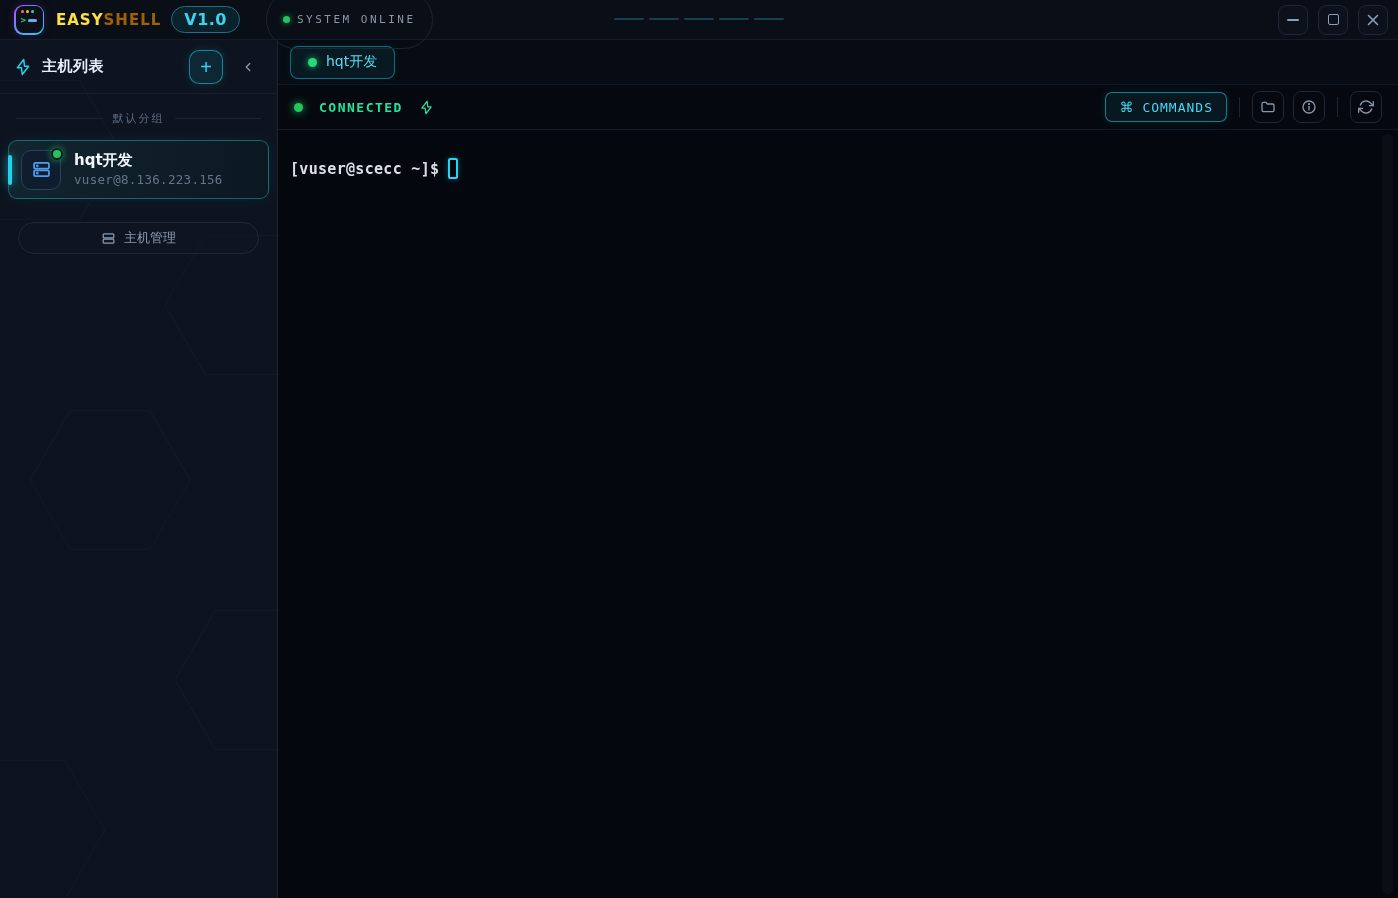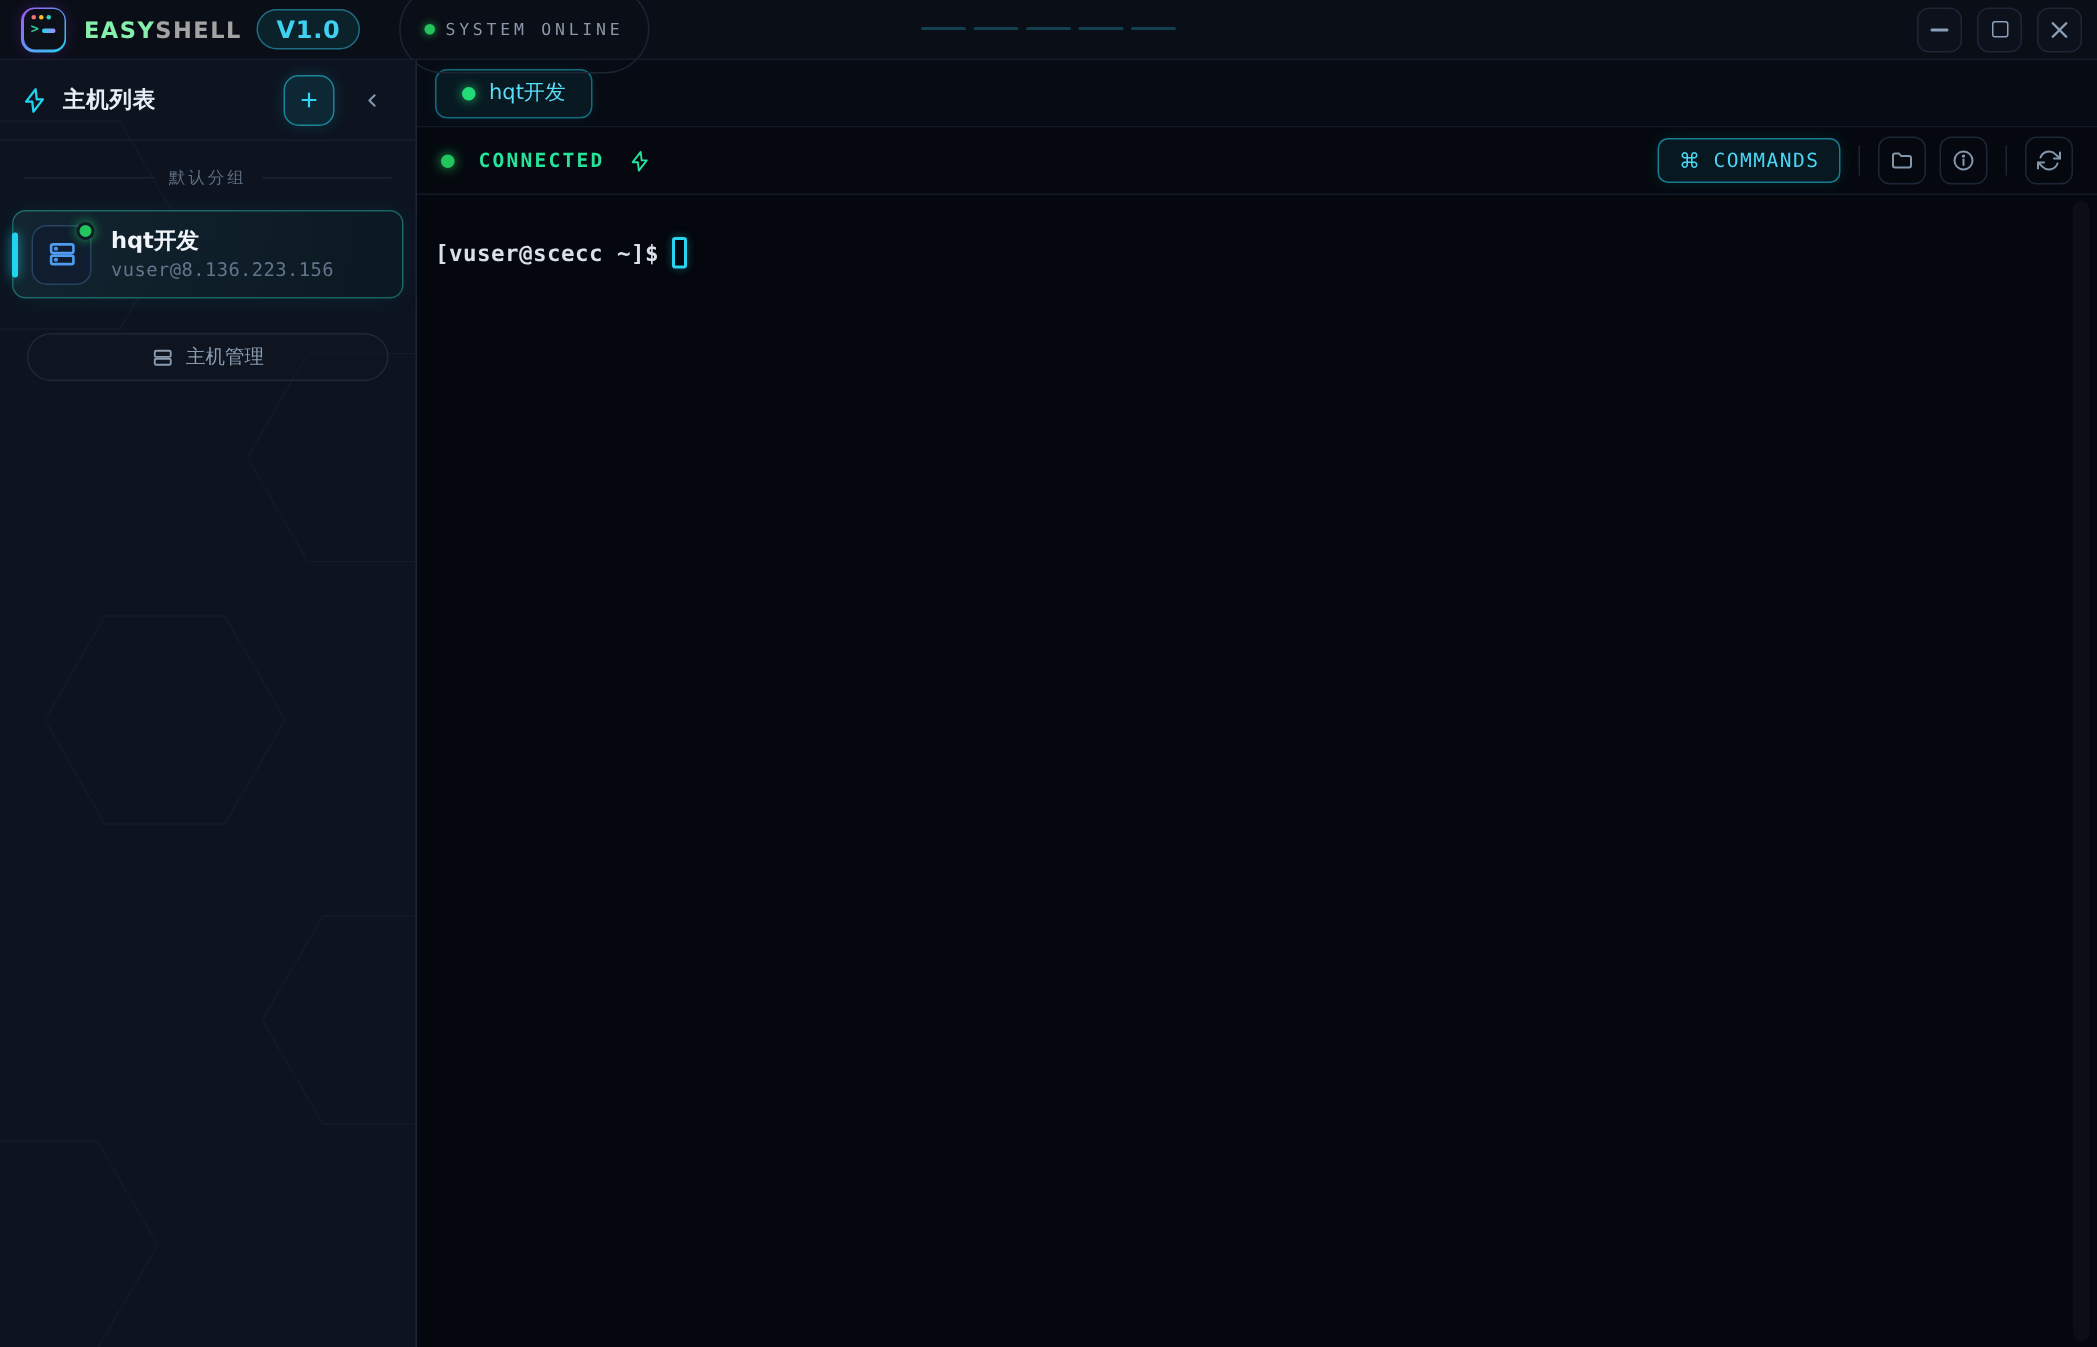--- a/index.html
+++ b/index.html
@@ -24,21 +24,21 @@
   .logo-inner { width:100%; height:100%; border-radius:7.5px; background:#0b1019;
     display:flex; flex-direction:column; align-items:flex-start; padding:4px 5px 0; }
   .logo-dots { display:flex; gap:2px; }
   .logo-dots i { width:3px; height:3px; border-radius:50%; display:block; }
   .logo-dots i:nth-child(1){background:#f87171;} .logo-dots i:nth-child(2){background:#fbbf24;} .logo-dots i:nth-child(3){background:#2dd4bf;}
   .logo-prompt { display:flex; align-items:center; margin-top:3px; }
   .logo-prompt .gt { color:#34d399; font:bold 9px "DejaVu Sans Mono", monospace; line-height:9px; }
   .logo-prompt .bar { width:9px; height:3px; border-radius:2px; margin-left:2px;
     background:linear-gradient(90deg,#22d3ee,#a78bfa); }
   .app-title { margin-left:12px; font-weight:bold; font-size:15px; letter-spacing:1px; }
-  .app-title .t1 { color:#86efac; } .app-title .t2 { color:#a3a3a3; }
+  .app-title .t1 { color:#fde047; } .app-title .t2 { color:#a16207; }
   .version-badge { margin-left:10px; padding:3px 12px; border-radius:999px;
     border:1px solid #1e6e86; background:rgba(34,211,238,.1);
     color:#3fd2f0; font-size:16px; font-weight:bold; letter-spacing:.5px; }
   .sys-pill { margin-left:26px; display:flex; align-items:center; gap:7px;
     padding:22px 16px; border-radius:999px; border:1px solid #1c2533; }
   .sys-dot { width:7px; height:7px; border-radius:50%; background:#22c55e;
     box-shadow:0 0 6px rgba(34,197,94,.8); }
   .sys-text { font:11px "DejaVu Sans Mono", monospace; color:#8b97a8; letter-spacing:2.5px; }
   .tb-dashes { position:absolute; left:50%; top:18px; transform:translateX(-50%);
     display:flex; gap:5px; }

